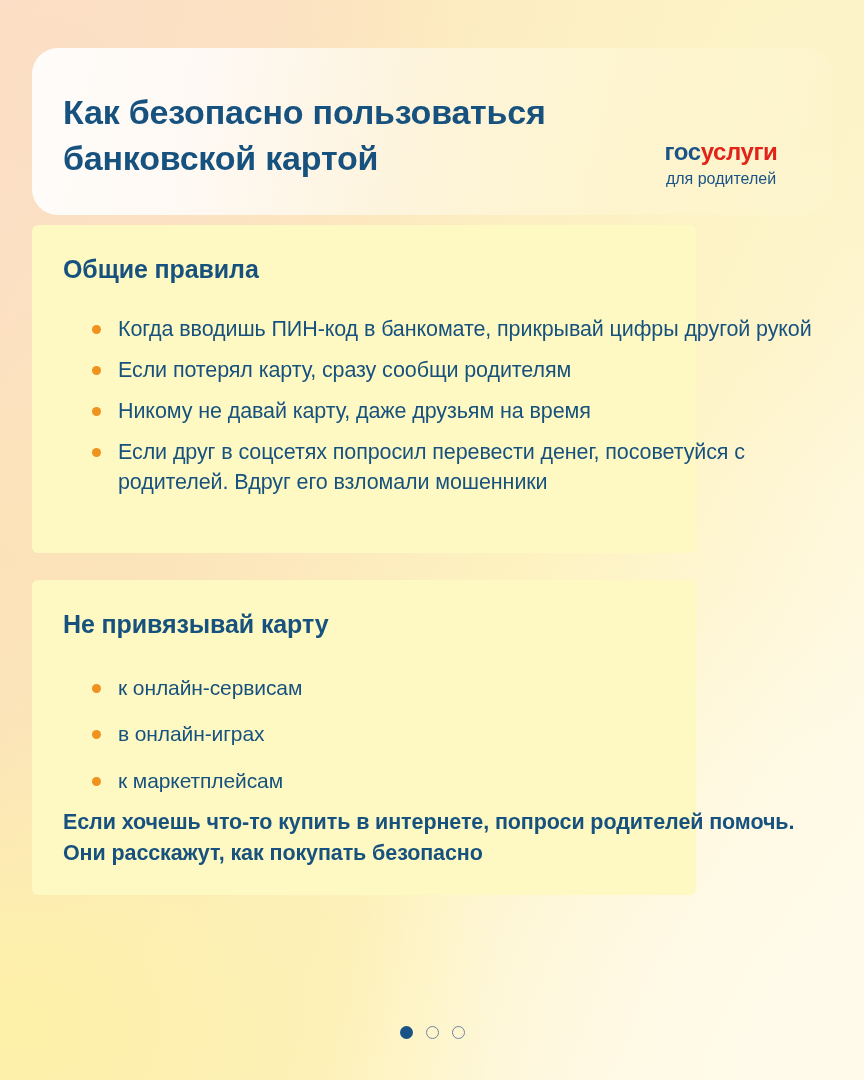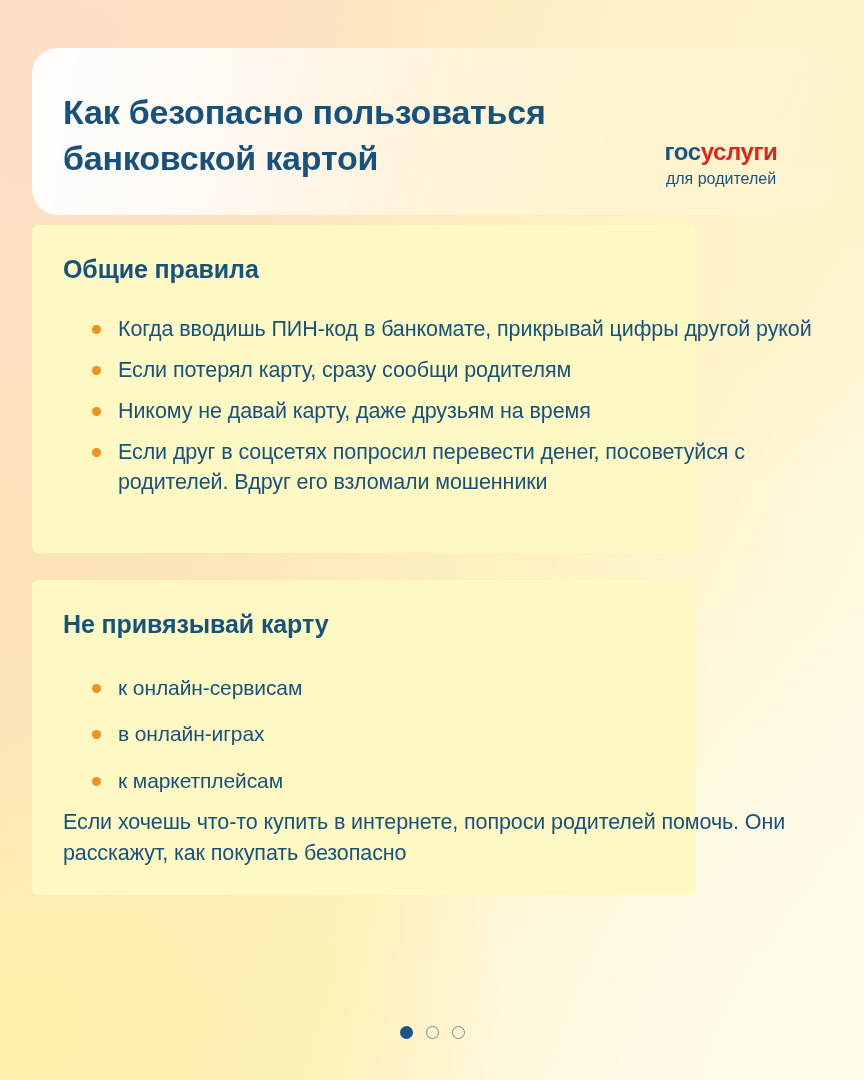--- a/index.html
+++ b/index.html
@@ -147,21 +147,21 @@
 
   #closing-note {
     position: absolute;
     left: 31px;
     top: 227px;
     width: 740px;
     margin: 0;
     font-size: 21.5px;
     line-height: 1.42;
     color: #17527F;
-    font-weight: 400;
+    font-weight: 700;
     letter-spacing: -0.1px;
   }
 
   
   #pagination {
     position: absolute;
     left: 0;
     right: 0;
     top: 1026px;
     display: flex;

